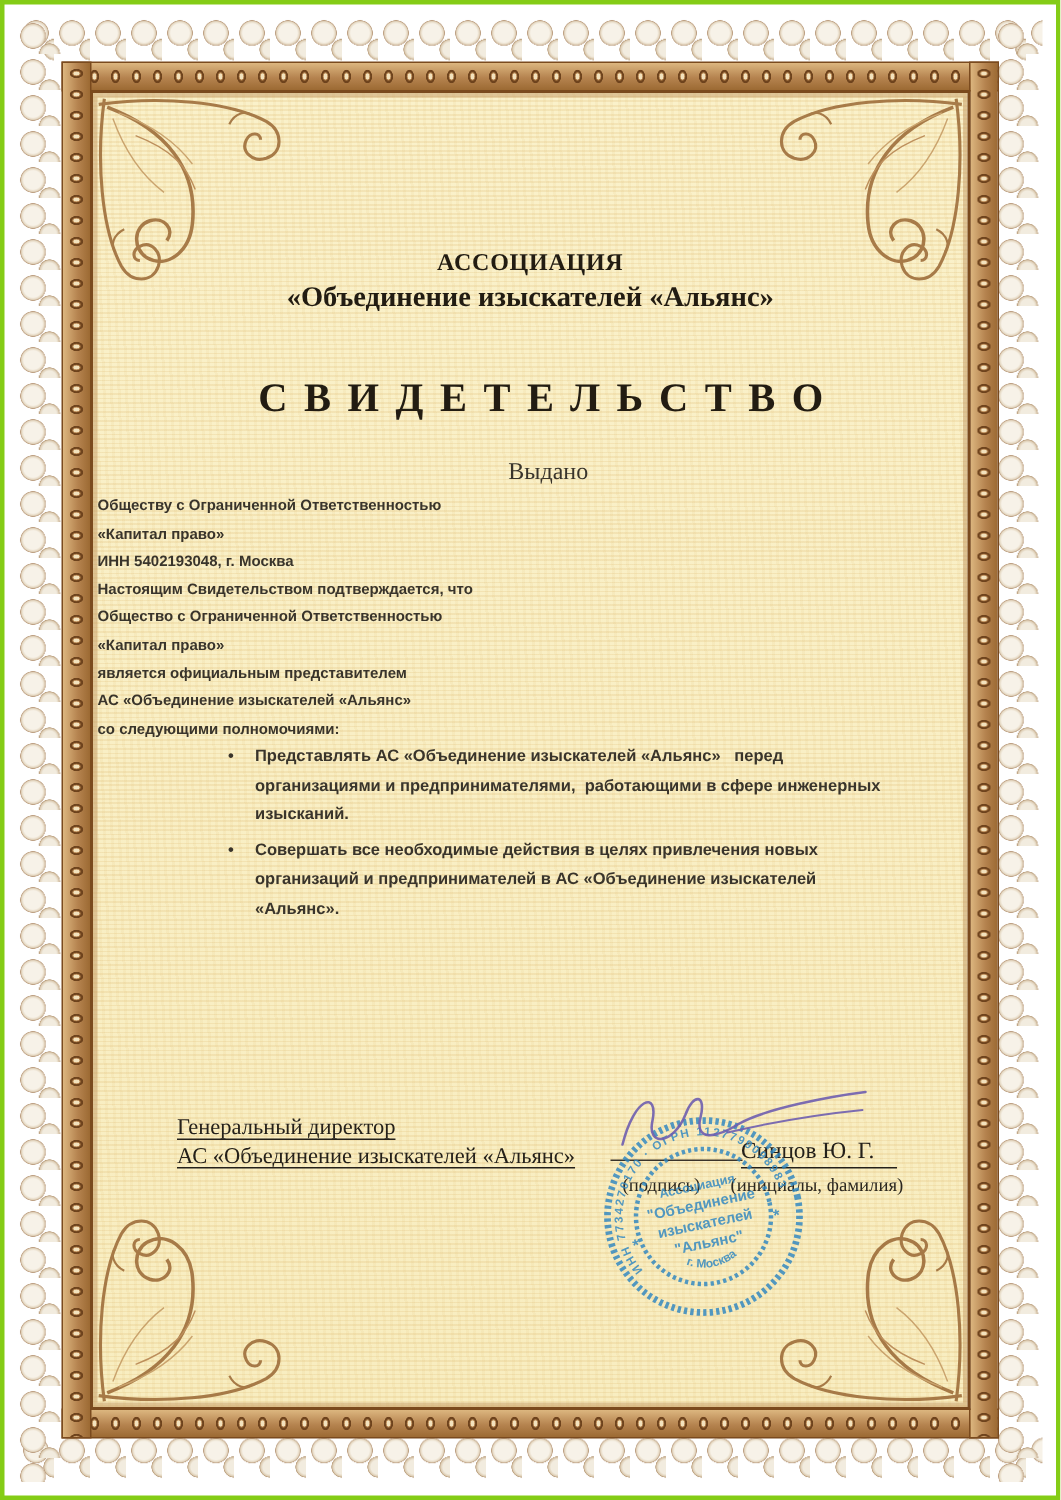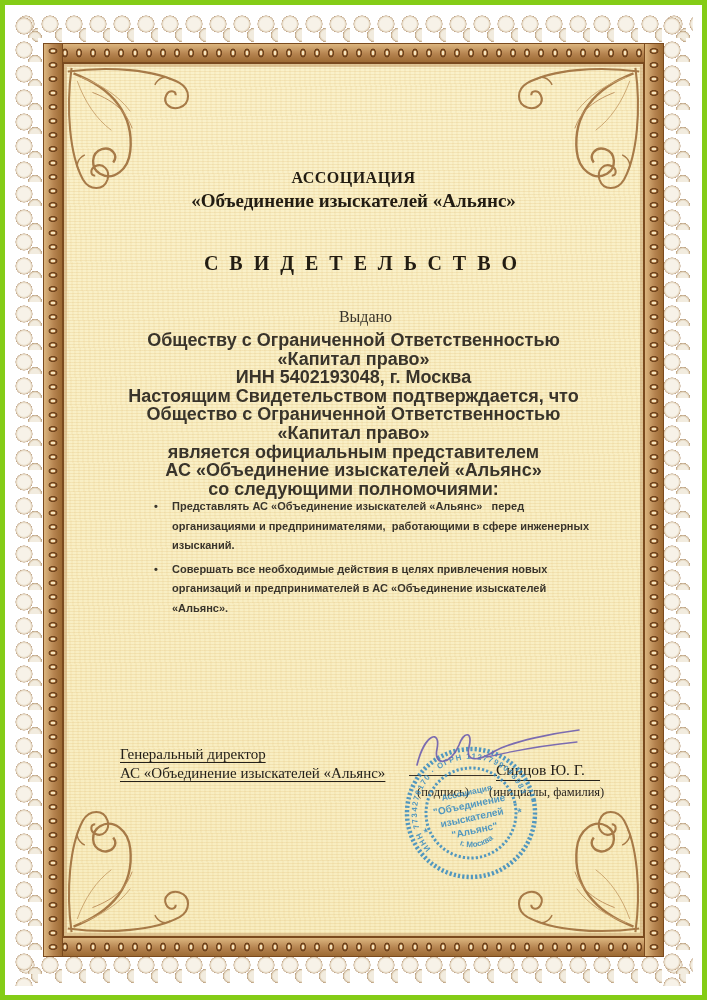--- a/index.html
+++ b/index.html
@@ -1,17 +1,17 @@
 <!DOCTYPE html>
 <html style="--paper: #f9efc5; --ink: #221c12; --body_ink: #39342b; --frame_dark: #7a4a1e; --frame_mid: #b5834f; --bubble: #f7f2e8; --stamp_blue: #2e86c1; --sign_purple: #6f5fb0;"><head>
 <meta charset="utf-8">
 <style>
   html,body{margin:0;padding:0;background:#fff;}
   .page{position:relative;width:707px;height:1000px;background:#ffffff;
-        border:5px solid #84cc16;box-sizing:border-box;overflow:hidden;
+        border:3px solid #84cc16;box-sizing:border-box;overflow:hidden;
         font-family:"Liberation Serif",serif;}
 
   
   .bub{position:absolute;}
   .bub.h{height:31px;background-repeat:repeat-x;background-size:24px 31px;
     background-image:
       radial-gradient(circle 11px at 12px 10px, var(--bubble) 56%, #e5d8c2 69%, #bda083 76%, rgba(0,0,0,0) 79%),
       radial-gradient(circle 9px at 24px 21px, #f2ecdf 52%, #ddcdb4 69%, #b59876 77%, rgba(0,0,0,0) 80%);}
   .bub.v{width:31px;background-repeat:repeat-y;background-size:31px 24px;
     background-image:
@@ -47,25 +47,25 @@
   .corner.tl{left:59px;top:59px;}
   .corner.tr{right:59px;top:59px;transform:scaleX(-1);}
   .corner.bl{left:59px;bottom:59px;transform:scaleY(-1);}
   .corner.br{right:59px;bottom:59px;transform:scale(-1,-1);}
 
   
   .cline{position:absolute;left:62px;right:62px;text-align:center;color:var(--ink);}
   .assoc{top:164px;font-size:16px;font-weight:bold;letter-spacing:.5px;}
   .orgname{top:185px;font-size:19px;font-weight:bold;border-radius:11px;}
   .num{top:211px;font-size:19px;font-weight:bold;}
-  .doctitle{top:247px;font-size:20px;font-weight:bold;letter-spacing:11px;padding-left:25px;}
+  .doctitle{top:247px;font-size:27px;font-weight:bold;letter-spacing:11px;padding-left:25px;}
 
   .issued{top:303px;font-family:Liberation Serif, serif;font-size:16px;color:var(--body_ink);padding-left:24px;}
-  .bodylines{position:absolute;left:62px;right:62px;top:326px;text-align:center;
-    font-family:"Liberation Sans",sans-serif;font-weight:bold;font-size:18px;
+  .bodylines{position:absolute;left:62px;right:62px;top:326px;
+    font-family:"Liberation Sans",sans-serif;font-weight:bold;font-size:10px;
     line-height:18.6px;color:var(--body_ink);}
   .bullets{position:absolute;left:148px;width:444px;top:492px;
     font-family:"Liberation Sans",sans-serif;font-weight:bold;font-size:11px;
     line-height:19.5px;color:var(--body_ink);}
   .bullet-item{position:relative;padding-left:19px;margin-bottom:4px;white-space:pre-wrap;}
   .bullet-item::before{content:"•";position:absolute;left:1px;top:0;}
 
   .sig{position:absolute;font-size:15px;color:#24201a;}
   .u{text-decoration:underline;text-underline-offset:3px;}
   .role1{left:115px;top:741px;}

